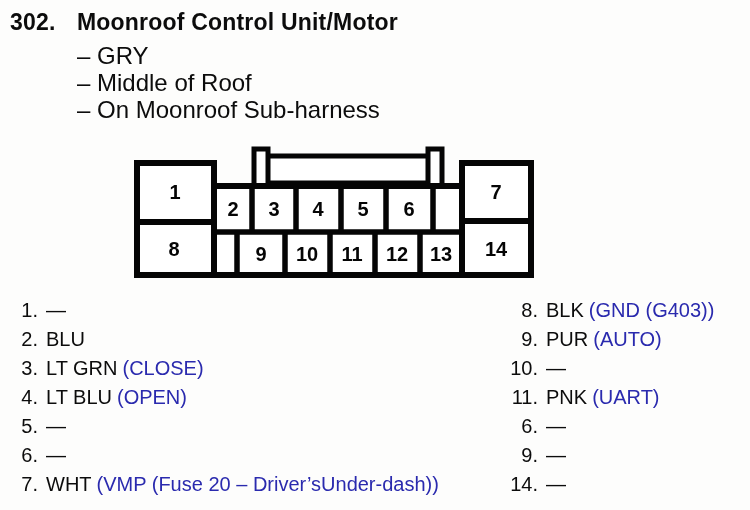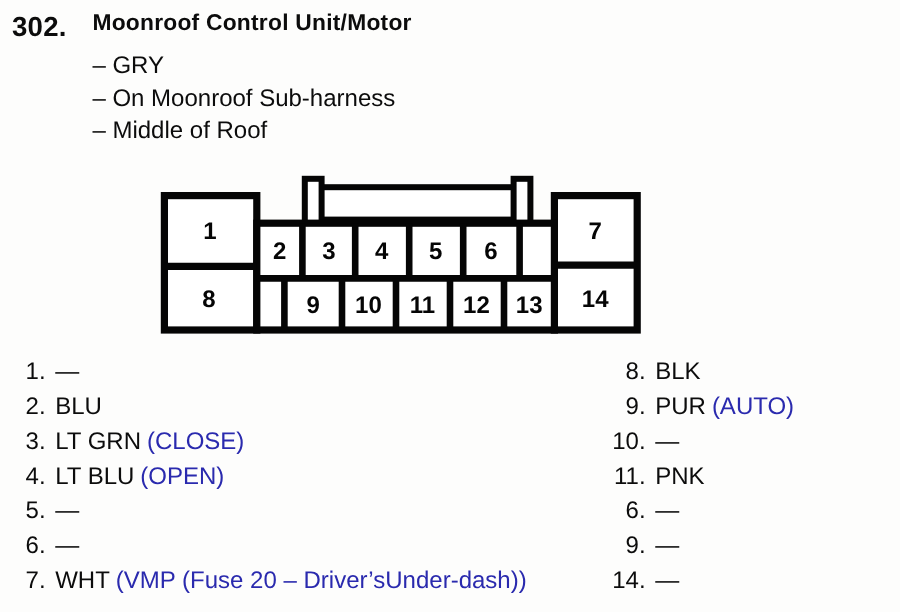--- a/index.html
+++ b/index.html
@@ -13,25 +13,25 @@
   }
   .page{position:relative;width:750px;height:466px;}
 
   
   .hdr-num{
     position:absolute;left:10px;top:9px;
     font-size:23px;font-weight:bold;letter-spacing:.2px;
   }
   .hdr-title{
     position:absolute;left:77px;top:9px;
-    font-size:19px;font-weight:bold;letter-spacing:.2px;
+    font-size:23px;font-weight:bold;letter-spacing:.2px;
   }
   .attrs{
     position:absolute;left:77px;top:42px;
-    font-size:20px;line-height:27px;
+    font-size:24px;line-height:27px;
   }
 
   
   .connector{
     position:absolute;left:130px;top:140px;
     width:410px;height:148px;
   }
   .connector .shape{fill:#ffffff;stroke:#050505;}
   .connector text{
     font-family:"Liberation Sans", sans-serif;
@@ -54,22 +54,22 @@
 </head>
 <body>
 
 <div class="page">
 
   <span class="hdr-num">302.</span>
   <span class="hdr-title">Moonroof Control Unit/Motor</span>
 
   <div class="attrs">
     <div>– GRY</div>
+    <div>– Middle of Roof</div>
     <div>– On Moonroof Sub-harness</div>
-    <div>– Middle of Roof</div>
   </div>
 
   <svg class="connector" viewBox="130 140 410 148" xmlns="http://www.w3.org/2000/svg">
 
     <rect class="shape" x="260" y="156" width="176" height="27" stroke-width="5"></rect>
     <rect class="shape" x="254" y="149" width="14" height="37" stroke-width="5"></rect>
     <rect class="shape" x="428" y="149" width="14" height="37" stroke-width="5"></rect>
 
     <rect class="shape" x="137" y="163" width="77" height="112" stroke-width="6"></rect>
     <rect class="shape" x="462" y="163" width="69" height="112" stroke-width="6"></rect>
@@ -141,34 +141,36 @@
       <span class="pin-num">7.</span>
       <span class="pin-color">WHT</span>
       <span class="pin-func">(VMP (Fuse 20 – Driver’sUnder-dash))</span>
     </div>
   </div>
 
   <div class="pin-col right">
     <div class="pin-row">
       <span class="pin-num">8.</span>
       <span class="pin-color">BLK</span>
+      <span class="pin-func">(GND (G403))</span>
     </div>
     <div class="pin-row">
       <span class="pin-num">9.</span>
       <span class="pin-color">PUR</span>
       <span class="pin-func">(AUTO)</span>
     </div>
     <div class="pin-row">
       <span class="pin-num">10.</span>
       <span class="pin-color">—</span>
       <span class="pin-func"></span>
     </div>
     <div class="pin-row">
       <span class="pin-num">11.</span>
       <span class="pin-color">PNK</span>
+      <span class="pin-func">(UART)</span>
     </div>
     <div class="pin-row">
       <span class="pin-num">6.</span>
       <span class="pin-color">—</span>
       <span class="pin-func"></span>
     </div>
     <div class="pin-row">
       <span class="pin-num">9.</span>
       <span class="pin-color">—</span>
       <span class="pin-func"></span>

